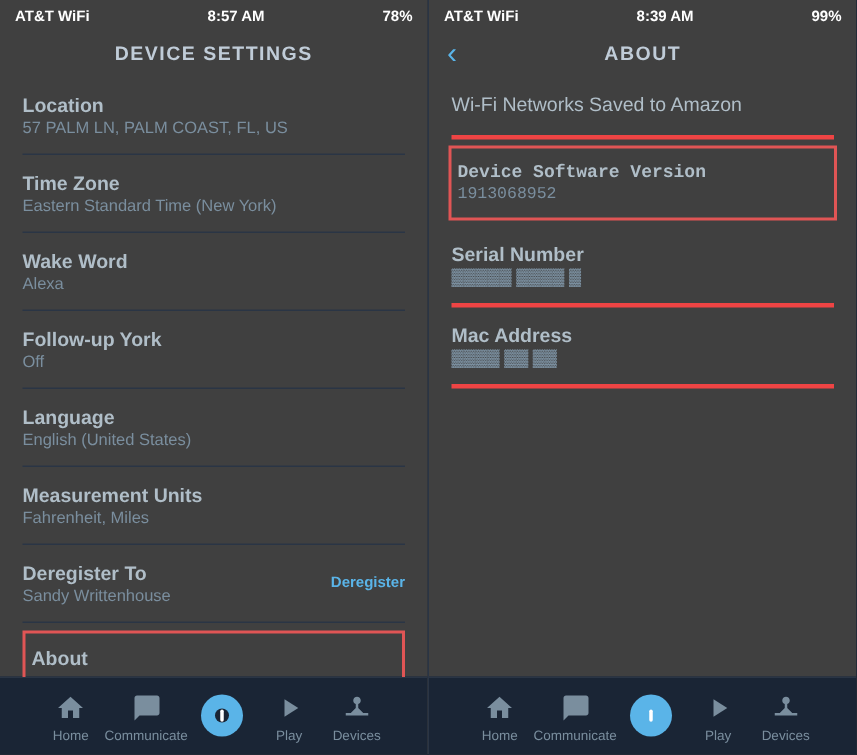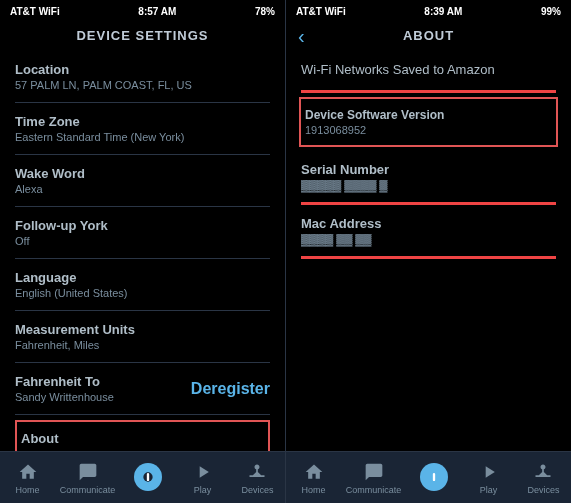--- a/index.html
+++ b/index.html
@@ -8,21 +8,21 @@
       height: 503px;
       display: flex;
       font-family: -apple-system, 'Helvetica Neue', Arial, sans-serif;
       background: #1a2535;
       overflow: hidden;
     }
 
     .screen {
       width: 285px;
       height: 503px;
-      background: #000000;
+      background: #404040;
       display: flex;
       flex-direction: column;
       overflow: hidden;
       position: relative;
     }
 
     .divider {
       width: 1px;
       height: 503px;
       background: #2a3545;
@@ -96,33 +96,33 @@
       font-size: 11px;
       color: #7a8e9e;
     }
     .setting-row {
       display: flex;
       justify-content: space-between;
       align-items: center;
     }
     .deregister-btn {
       color: #5ab4e8;
-      font-size: 16px;
+      font-size: 10px;
       font-weight: 600;
       cursor: pointer;
     }
 
     
     .bottom-nav {
       height: 52px;
       background: #1a2535;
       border-top: 1px solid #2a3545;
       display: flex;
       align-items: center;
-      justify-content: space-between;
+      justify-content: center;
       padding: 0 5px;
     }
     .nav-item {
       display: flex;
       flex-direction: column;
       align-items: center;
       gap: 2px;
       cursor: pointer;
       min-width: 45px;
     }
@@ -198,21 +198,21 @@
     </div>
 
     <div class="setting-item">
       <div class="setting-label">Measurement Units</div>
       <div class="setting-value">Fahrenheit, Miles</div>
     </div>
 
     <div class="setting-item">
       <div class="setting-row">
         <div>
-          <div class="setting-label">Fahrenheit To</div>
+          <div class="setting-label">Deregister To</div>
           <div class="setting-value">Sandy Writtenhouse</div>
         </div>
         <span class="deregister-btn">Deregister</span>
       </div>
     </div>
 
     <div style="margin-top: 5px; border: 2px solid #e05555; padding: 9px 4px;">
       <div class="setting-label" style="color: #b0bec8; font-size: 13px;">About</div>
     </div>
   </div>
@@ -277,21 +277,21 @@
     <span class="back-btn">‹</span>
     <span class="header-title">ABOUT</span>
   </div>
 
   <div class="content">
 
     <div class="about-section-item">
       <div class="setting-label" style="color: #b0bec8; font-size: 13px; font-weight: 400;">Wi-Fi Networks Saved to Amazon</div>
     </div>
 
-    <div style="border: 2px solid #e05555; padding: 9px 4px; margin: 16px -2px; margin-top: 4px; margin-bottom: 4px;">
+    <div style="border: 2px solid #e05555; padding: 9px 4px; margin: 16px -2px; margin-top: 4px; margin-bottom: 4px; font-family: Liberation Mono, monospace;">
       <div class="setting-label" style="color: #b0bec8; font-size: 12px; font-weight: 600;">Device Software Version</div>
       <div class="setting-value" style="font-size: 11px; color: #7a8e9e;">1913068952</div>
     </div>
 
     <div class="about-section-item">
       <div class="setting-label">Serial Number</div>
       <div class="setting-value">▓▓▓▓▓ ▓▓▓▓ ▓</div>
     </div>
 
     <div class="about-section-item">

